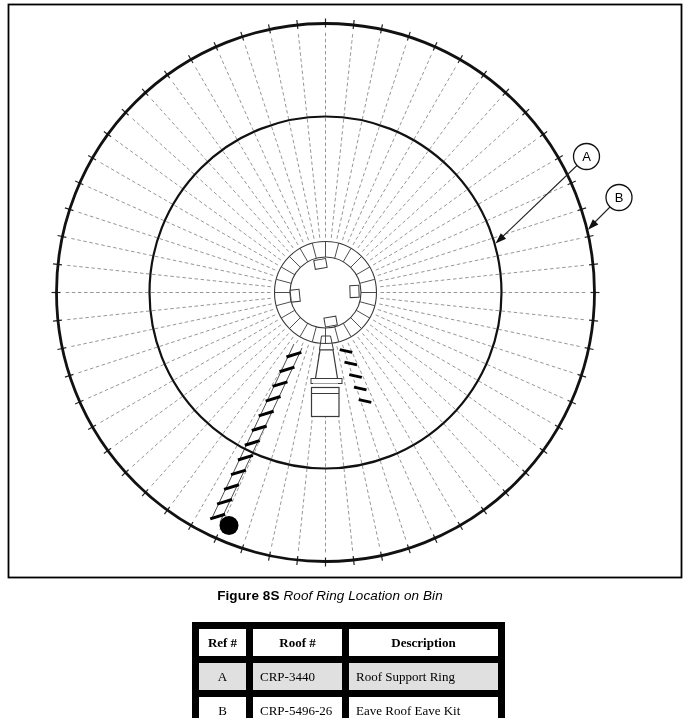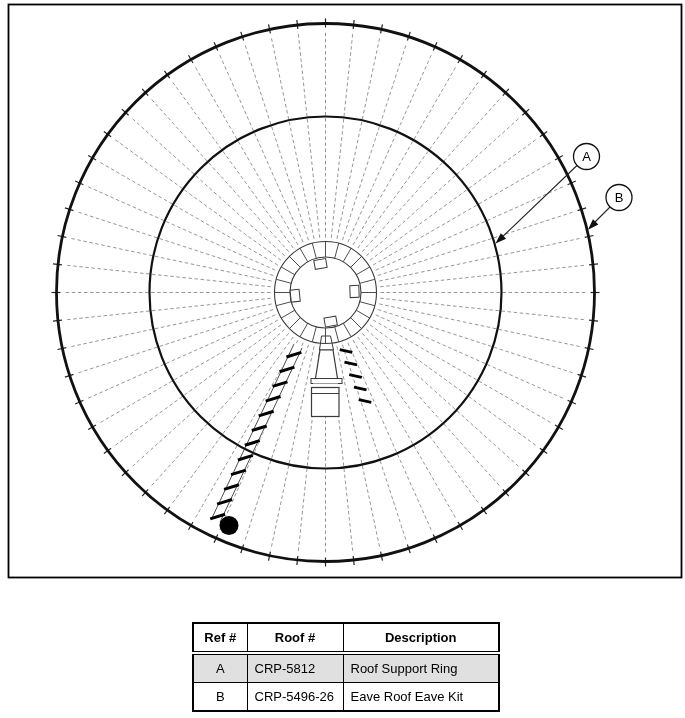--- a/index.html
+++ b/index.html
@@ -3,21 +3,21 @@
 <meta charset="utf-8">
 <style>
   html,body{margin:0;padding:0;background:#fff;}
   body{width:685px;height:718px;position:relative;font-family:"Liberation Sans",sans-serif;color:#000;overflow:hidden;}
   .page{position:relative;width:685px;height:718px;background:#fff;}
   svg.diagram{position:absolute;top:0;left:0;}
   .caption{position:absolute;top:588px;left:0;width:660px;text-align:center;font-size:13.5px;letter-spacing:.1px;}
   .caption .lbl{font-weight:bold;}
   .caption .ttl{font-style:italic;}
   table.parts{position:absolute;top:622px;left:192px;border-collapse:collapse;table-layout:fixed;background:#fff;border:2px solid #000;font-size:13px;}
-  table.parts th,table.parts td{border:1px solid #000000;overflow:hidden;white-space:nowrap;}
+  table.parts th,table.parts td{border:7px solid #000000;overflow:hidden;white-space:nowrap;font-family:Liberation Serif, serif;}
   table.parts th{font-weight:bold;text-align:center;height:25px;border-bottom:4px double #000;padding:1px 4px;}
   table.parts td{height:27px;padding:0 4px;}
   td.c{text-align:center;}
   td.l{text-align:left;padding-left:7px !important;}
   text.callout-letter{font-family:"Liberation Sans",sans-serif;font-size:13px;fill:#000;}
 </style>
 </head>
 <body>
 
 <div class="page">
@@ -216,38 +216,43 @@
     </g>
 
     <g>
       <line x1="610" y1="207" x2="590.5" y2="226.5" stroke="#222" stroke-width="1.1"></line>
       <polygon points="588,229.7 598.4,224.5 592.9,219.2" fill="#111"></polygon>
       <circle cx="619" cy="197.5" r="13" fill="#fff" stroke="#111" stroke-width="1.3"></circle>
       <text class="callout-letter" x="619" y="202" text-anchor="middle">B</text>
     </g>
   </svg>
 
+  <div class="caption">
+    <span class="lbl">Figure 8S</span>
+    <span> </span>
+    <span class="ttl">Roof Ring Location on Bin</span>
+  </div>
 
   <table class="parts">
     <colgroup>
         <col style="width:54px">
         <col style="width:96px">
         <col style="width:156px">
       </colgroup>
     <thead>
       <tr>
         <th>Ref #</th>
         <th>Roof #</th>
         <th>Description</th>
       </tr>
     </thead>
     <tbody>
       <tr style="background: rgb(224, 224, 224);">
         <td class="c">A</td>
-        <td class="l">CRP-5812</td>
+        <td class="l">CRP-3440</td>
         <td class="l">Roof Support Ring</td>
       </tr>
       <tr>
         <td class="c">B</td>
         <td class="l">CRP-5496-26</td>
         <td class="l">Eave Roof Eave Kit</td>
       </tr>
     </tbody>
   </table>
 

